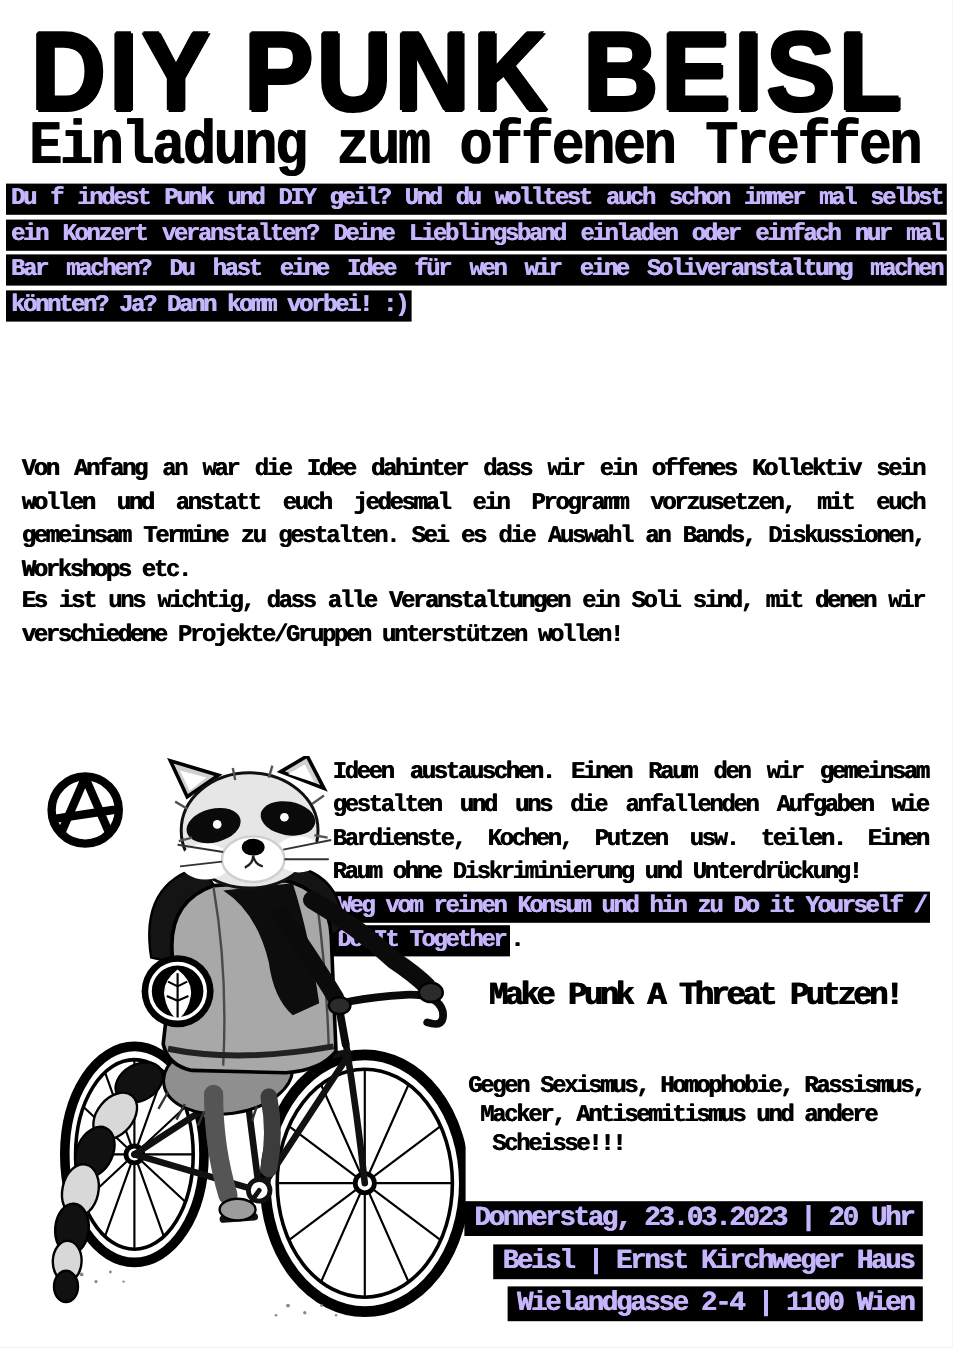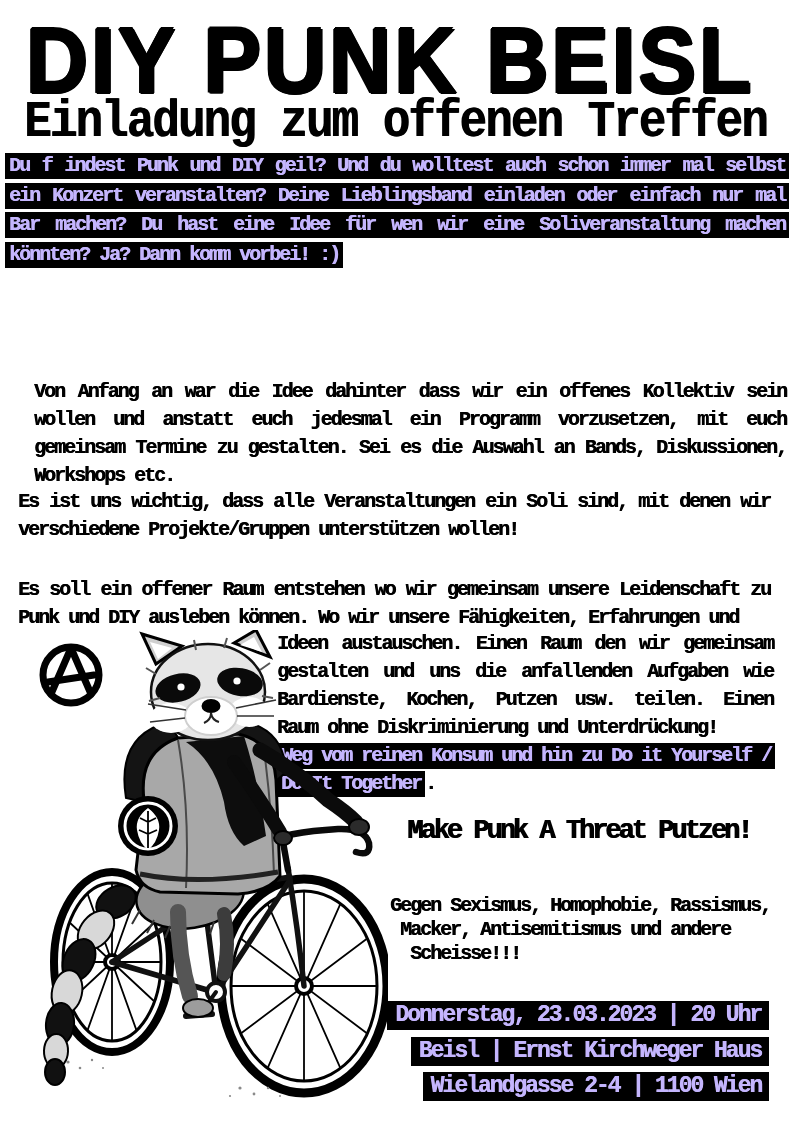--- a/index.html
+++ b/index.html
@@ -24,21 +24,21 @@
     text-shadow:0.8px 0 #000;
   }
   
   .body-text{ font-size:20px; line-height:28px; letter-spacing:-2px;
               text-align:justify; text-shadow:0.5px 0 currentColor; margin:0;}
   .inv{ background:#000; color:#c4b5fd; padding:1px 4px 2px;
         -webkit-box-decoration-break:clone; box-decoration-break:clone;
         text-shadow:0.5px 0 currentColor;}
   .intro{ left:0; right:0; top:151px; padding:0 5px; line-height:29.5px; }
   .about{ left:18px; width:752px; top:287px; }
-  .collective{ left:18px; width:752px; top:378px;margin-left:16px; }
+  .collective{ left:18px; width:752px; top:378px; }
   .soli{ left:18px; width:752px; top:488px; }
   .open-lead{ left:18px; width:752px; top:576px; }
   .open-col{ left:277px; width:496px; top:630px; }
   
   .slogans{ left:374px; top:813px; font-size:27px; line-height:37px;
             letter-spacing:-3px; text-shadow:0.9px 0 #000; white-space:nowrap;}
   .slogans .indent{ padding-left:33px; }
   .against{ left:366px; top:894px; font-size:20px; line-height:24px;
             letter-spacing:-2px; white-space:pre-wrap; text-shadow:0.5px 0 #000;margin-left:24px;}
   
@@ -57,21 +57,20 @@
   <div class="abs title">DIY PUNK BEISL</div>
   <div class="abs subtitle">Einladung zum offenen Treffen</div>
 
   <p class="abs body-text intro"><span class="inv">Du f indest Punk und DIY geil? Und du wolltest auch schon immer mal selbst ein Konzert veranstalten? Deine Lieblingsband einladen oder einfach nur mal Bar machen? Du hast eine Idee für wen wir eine Soliveranstaltung machen könnten? Ja? Dann komm vorbei! :)</span></p>
 
 
   <p class="abs body-text collective"><span>Von Anfang an war die Idee dahinter dass wir ein offenes Kollektiv sein wollen und anstatt euch jedesmal ein Programm vorzusetzen, mit euch gemeinsam Termine zu gestalten. Sei es die Auswahl an Bands, Diskussionen, Workshops etc.</span></p>
 
   <p class="abs body-text soli"><span>Es ist uns wichtig, dass alle Veranstaltungen ein Soli sind, mit denen wir verschiedene Projekte/Gruppen unterstützen wollen!</span></p>
 
-  <p class="abs body-text open-lead"><span>Es soll ein offener Raum entstehen wo wir gemeinsam unsere Leidenschaft zu Punk und DIY ausleben können. Wo wir unsere Fähigkeiten, Erfahrungen und</span></p>
 
   <p class="abs body-text open-col"><span>Ideen austauschen. Einen Raum den wir gemeinsam gestalten und uns die anfallenden Aufgaben wie Bardienste, Kochen, Putzen usw. teilen. Einen Raum ohne Diskriminierung und Unterdrückung!</span><br><span class="inv">Weg vom reinen Konsum und hin zu Do it Yourself / Do It Together</span><span>.</span></p>
 
   <svg class="abs anarchy" width="68" height="70" viewBox="0 0 68 70" aria-hidden="true">
     <circle cx="34" cy="35" r="28" fill="none" stroke="#000" stroke-width="7"></circle>
     <path d="M14 54 L34 8 L54 54" fill="none" stroke="#000" stroke-width="7" stroke-linecap="round" stroke-linejoin="round"></path>
     <path d="M11 42 L57 35" fill="none" stroke="#000" stroke-width="7" stroke-linecap="round"></path>
   </svg>
 
   <svg class="abs art" width="360" height="478" viewBox="0 0 360 478" aria-hidden="true">

